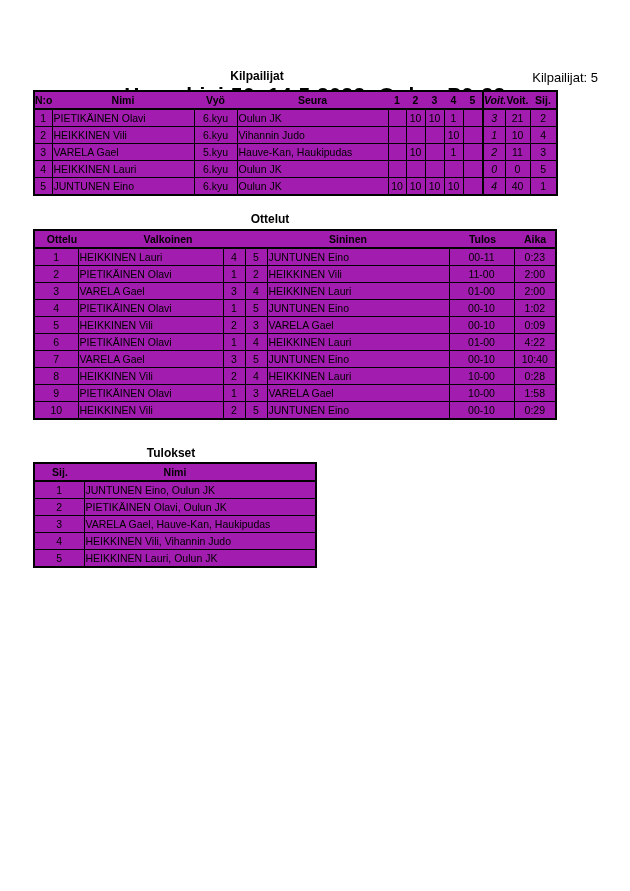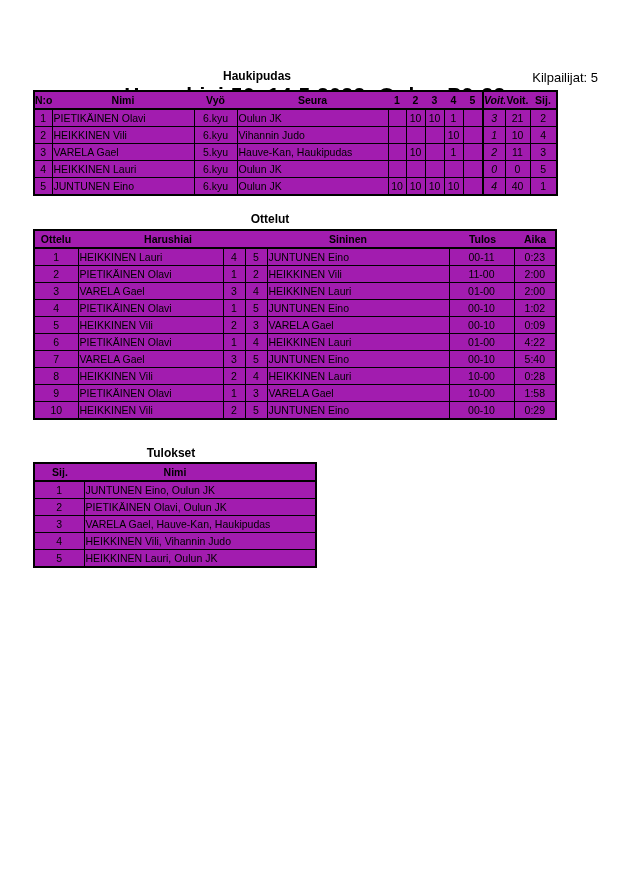--- a/index.html
+++ b/index.html
@@ -55,35 +55,35 @@
 
   .tbl-kilpailijat { left:33px; top:90px;  width:523px; }
   .tbl-ottelut     { left:33px; top:229px; width:522px; }
   .tbl-tulokset    { left:33px; top:462px; width:282px; }
 
   th.hdr-abs { position:relative; }
   th.hdr-abs span {
     position:absolute; top:50%; transform:translateY(-50%);
     display:block; text-align:center; font-weight:bold;
   }
-  .h-ottelu    { left:0;  width:42px; text-align:center; }
+  .h-ottelu    { left:6px;  width:42px; text-align:center; }
   .h-valkoinen { left:44px;  width:178px; }
   .h-sininen   { left:211px; width:204px; }
   .h-tulos     { left:415px; width:65px; }
   .h-aika      { left:478px; width:44px; }
   .h-sij       { left:0;     width:50px; }
   .h-nimi      { left:0;     width:100%; }
 </style>
 </head>
 <body>
 
 <div>
 
   <div class="main-title">Harushiai 50  14.5.2022  Oulu   P9-32</div>
-  <div class="section-title t-kilpailijat">Haukipudas</div>
+  <div class="section-title t-kilpailijat">Kilpailijat</div>
   <div class="count-label">Kilpailijat: 5</div>
 
   <table class="tbl tbl-kilpailijat">
     <colgroup>
       <col style="width:18px">
         <col style="width:142px">
         <col style="width:43px">
         <col style="width:151px">
       <col style="width:18px">
         <col style="width:19px">
@@ -193,21 +193,21 @@
         <col style="width:22px">
         <col style="width:22px">
       <col style="width:182px">
         <col style="width:65px">
         <col style="width:42px">
     </colgroup>
     <thead>
       <tr>
         <th class="hdr-abs" colspan="7">
           <span class="h-ottelu">Ottelu</span>
-          <span class="h-valkoinen">Harushiai</span>
+          <span class="h-valkoinen">Valkoinen</span>
           <span class="h-sininen">Sininen</span>
           <span class="h-tulos">Tulos</span>
           <span class="h-aika">Aika</span>
         </th>
       </tr>
     </thead>
     <tbody>
       <tr>
         <td class="c">1</td>
         <td class="l">HEIKKINEN Lauri</td>
@@ -262,21 +262,21 @@
         <td class="c">01-00</td>
         <td class="c">4:22</td>
       </tr>
       <tr>
         <td class="c">7</td>
         <td class="l">VARELA Gael</td>
         <td class="c">3</td>
         <td class="c">5</td>
         <td class="l">JUNTUNEN Eino</td>
         <td class="c">00-10</td>
-        <td class="c">5:40</td>
+        <td class="c">10:40</td>
       </tr>
       <tr>
         <td class="c">8</td>
         <td class="l">HEIKKINEN Vili</td>
         <td class="c">2</td>
         <td class="c">4</td>
         <td class="l">HEIKKINEN Lauri</td>
         <td class="c">10-00</td>
         <td class="c">0:28</td>
       </tr>

